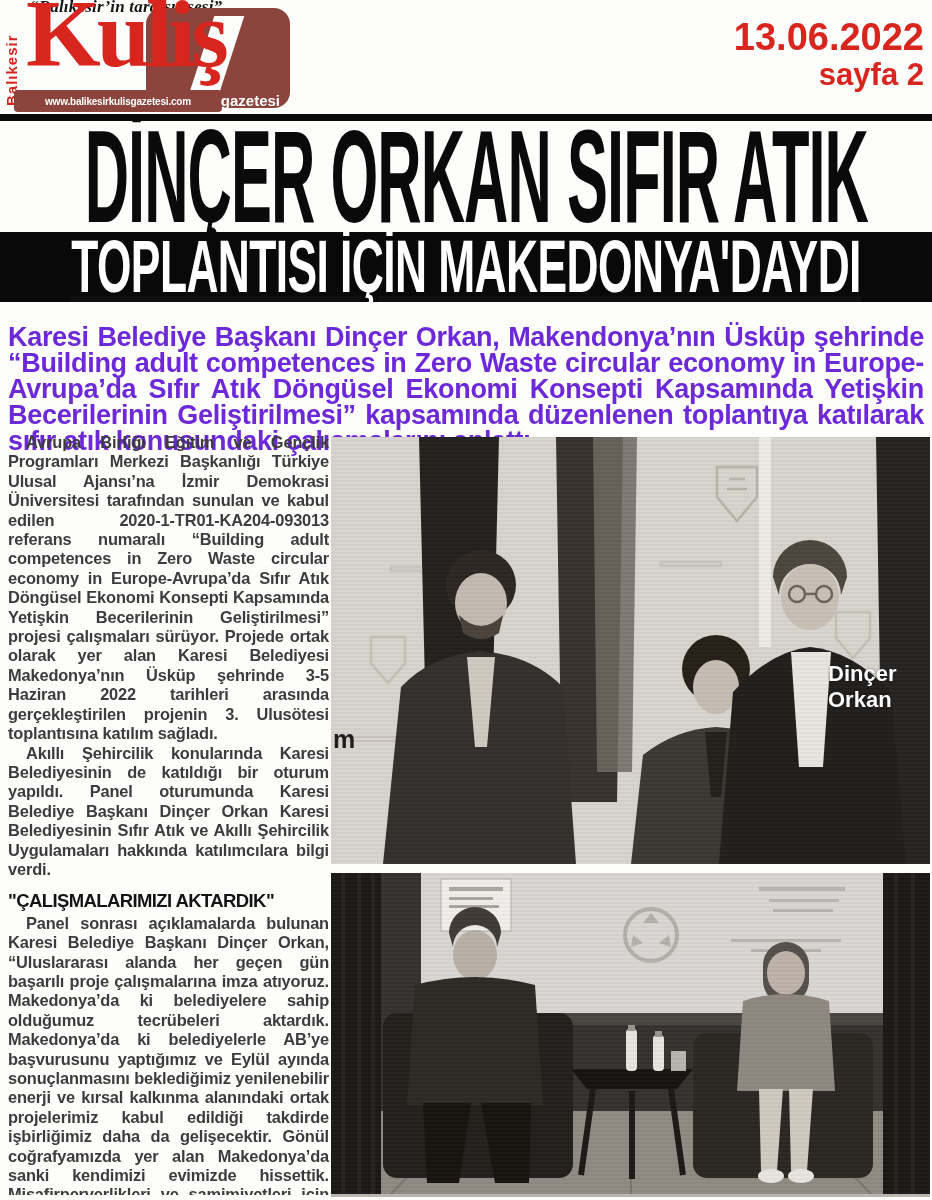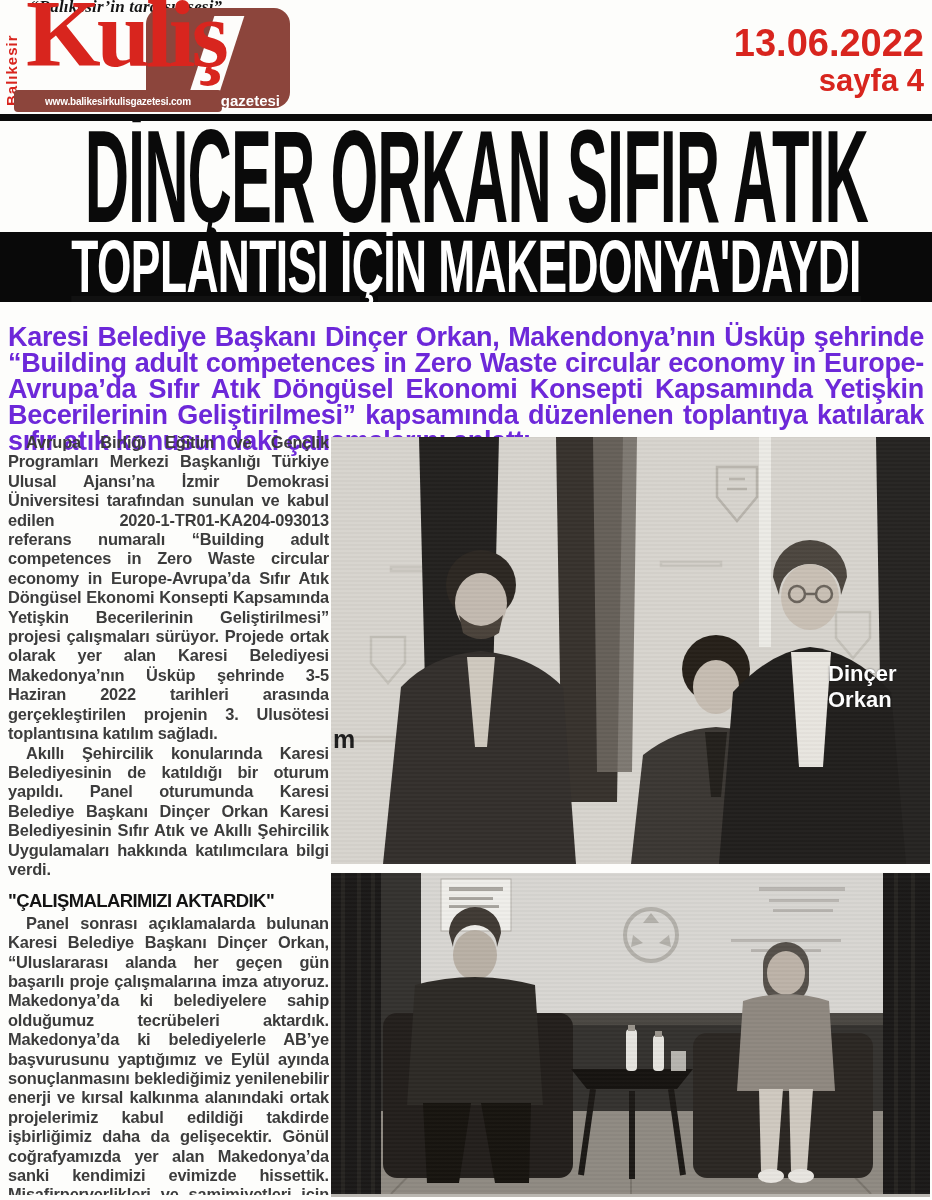--- a/index.html
+++ b/index.html
@@ -40,21 +40,21 @@
     position:absolute;left:8px;bottom:0;width:208px;height:22px;
     background:var(--maroon,#8c453c);border-radius:4px;
     display:flex;align-items:center;justify-content:center;
     color:#fff;font-weight:bold;font-size:10px;letter-spacing:-0.2px;
   }
   .gazetesi-label{
     position:absolute;right:10px;bottom:3px;
     color:#fff;font-weight:bold;font-size:15px;
   }
   .dateblock{
-    position:absolute;right:8px;top:24px;text-align:right;
+    position:absolute;right:8px;top:18px;text-align:right;
     color:var(--accent-red,#e2231e);font-weight:bold;line-height:1.0;
   }
   .date{font-size:38px;}
   .page-number{font-size:31px;margin-top:3px;}
   
   .top-rule{position:absolute;left:0;top:114px;width:932px;height:7px;background:#0b0b0b;}
   .headline-primary{
     position:absolute;left:0;top:121px;width:932px;height:111px;
     display:flex;align-items:center;justify-content:center;overflow:hidden;padding-left:10px;
   }
@@ -120,21 +120,21 @@
       <div class="logo-box"></div>
       <div class="logo-notch"></div>
       <div class="brand-vertical">Balıkesir</div>
       <div class="brand-title">Kuliş</div>
       <div class="website-bar">www.balikesirkulisgazetesi.com</div>
       <div class="gazetesi-label">gazetesi</div>
     </div>
 
     <div class="dateblock">
       <div class="date">13.06.2022</div>
-      <div class="page-number">sayfa 4</div>
+      <div class="page-number">sayfa 2</div>
     </div>
   </header>
 
   <div class="top-rule"></div>
 
   <div class="headline-primary">
     <span>DİNÇER ORKAN SIFIR ATIK</span>
   </div>
   <div class="headline-secondary">
     <span>TOPLANTISI İÇİN MAKEDONYA'DAYDI</span>

